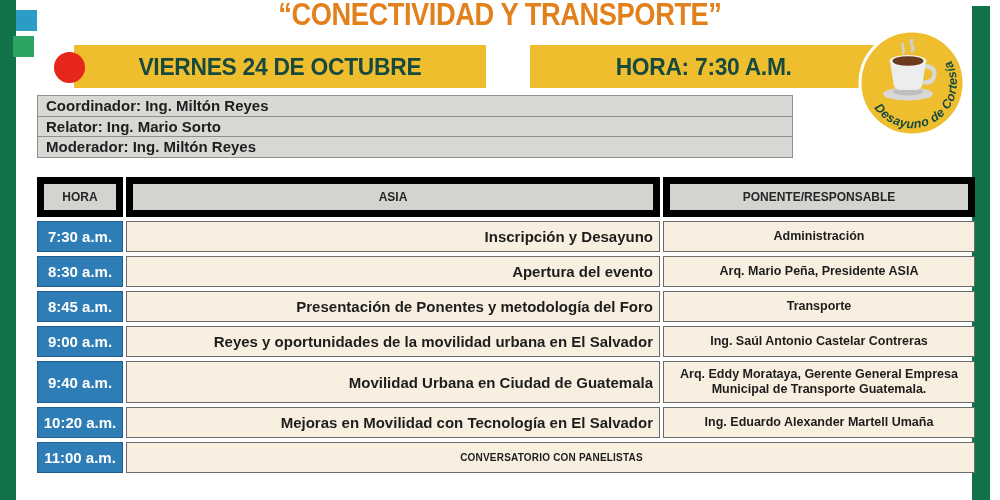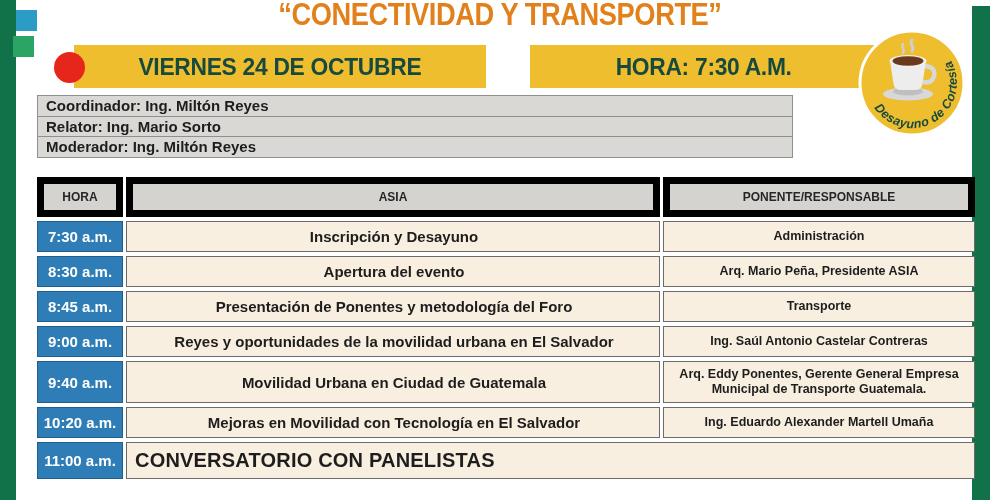--- a/index.html
+++ b/index.html
@@ -36,22 +36,22 @@
   .badge-text{fill:var(--dark-green-text);font-family:"Liberation Sans",sans-serif;
               font-size:12.5px;font-weight:bold;font-style:italic;letter-spacing:.4px;}
   .agenda-wrap{position:absolute;left:34px;top:173px;}
   table.agenda{border-collapse:separate;border-spacing:3px 4px;width:932px;table-layout:fixed;}
   table.agenda th,table.agenda td{box-sizing:border-box;}
   th.h{background:var(--header-gray);border:7px solid #000000;height:20px;
        font-size:12px;font-weight:700;color:#262626;text-align:center;padding:6px 2px;}
   td.c-hora{background:var(--cell-blue);border:1px solid var(--cell-blue-border);
             color:#fff;font-weight:700;font-size:15px;text-align:center;padding:6px 2px;margin-left:32px;}
   td.c-tema{background:var(--cream);border:1px solid var(--cell-border);color:var(--ink);
-            font-weight:700;font-size:15px;text-align:center;padding:6px 6px 6px 8px;}
-  td.c-tema.merged{text-align:left;font-size:20px;letter-spacing:.2px;}
+            font-weight:700;font-size:15px;text-align:right;padding:6px 6px 6px 8px;}
+  td.c-tema.merged{text-align:center;font-size:10px;letter-spacing:.2px;}
   td.c-ponente{background:var(--cream);border:1px solid var(--cell-border);color:var(--ink);
                font-weight:700;font-size:12.5px;text-align:center;line-height:1.2;padding:5px 6px;margin-left:29px;}
   .col-hora{width:86px;} .col-tema{width:534px;} .col-ponente{width:312px;}
 </style>
 </head>
 <body>
 
 <div class="page">
 
   <div class="left-bar"></div>
@@ -129,21 +129,21 @@
             <td class="c-ponente">Transporte</td>
           </tr>
           <tr>
             <td class="c-hora">9:00 a.m.</td>
             <td class="c-tema">Reyes y oportunidades de la movilidad urbana en El Salvador</td>
             <td class="c-ponente">Ing. Saúl Antonio Castelar Contreras</td>
           </tr>
           <tr>
             <td class="c-hora">9:40 a.m.</td>
             <td class="c-tema">Movilidad Urbana en Ciudad de Guatemala</td>
-            <td class="c-ponente">Arq. Eddy Ponentes, Gerente General Empresa Municipal de Transporte Guatemala.</td>
+            <td class="c-ponente">Arq. Eddy Morataya, Gerente General Empresa Municipal de Transporte Guatemala.</td>
           </tr>
           <tr>
             <td class="c-hora">10:20 a.m.</td>
             <td class="c-tema">Mejoras en Movilidad con Tecnología en El Salvador</td>
             <td class="c-ponente">Ing. Eduardo Alexander Martell Umaña</td>
           </tr>
           <tr>
             <td class="c-hora">11:00 a.m.</td>
             <td class="c-tema merged" colspan="2">CONVERSATORIO CON PANELISTAS</td>
           </tr>

